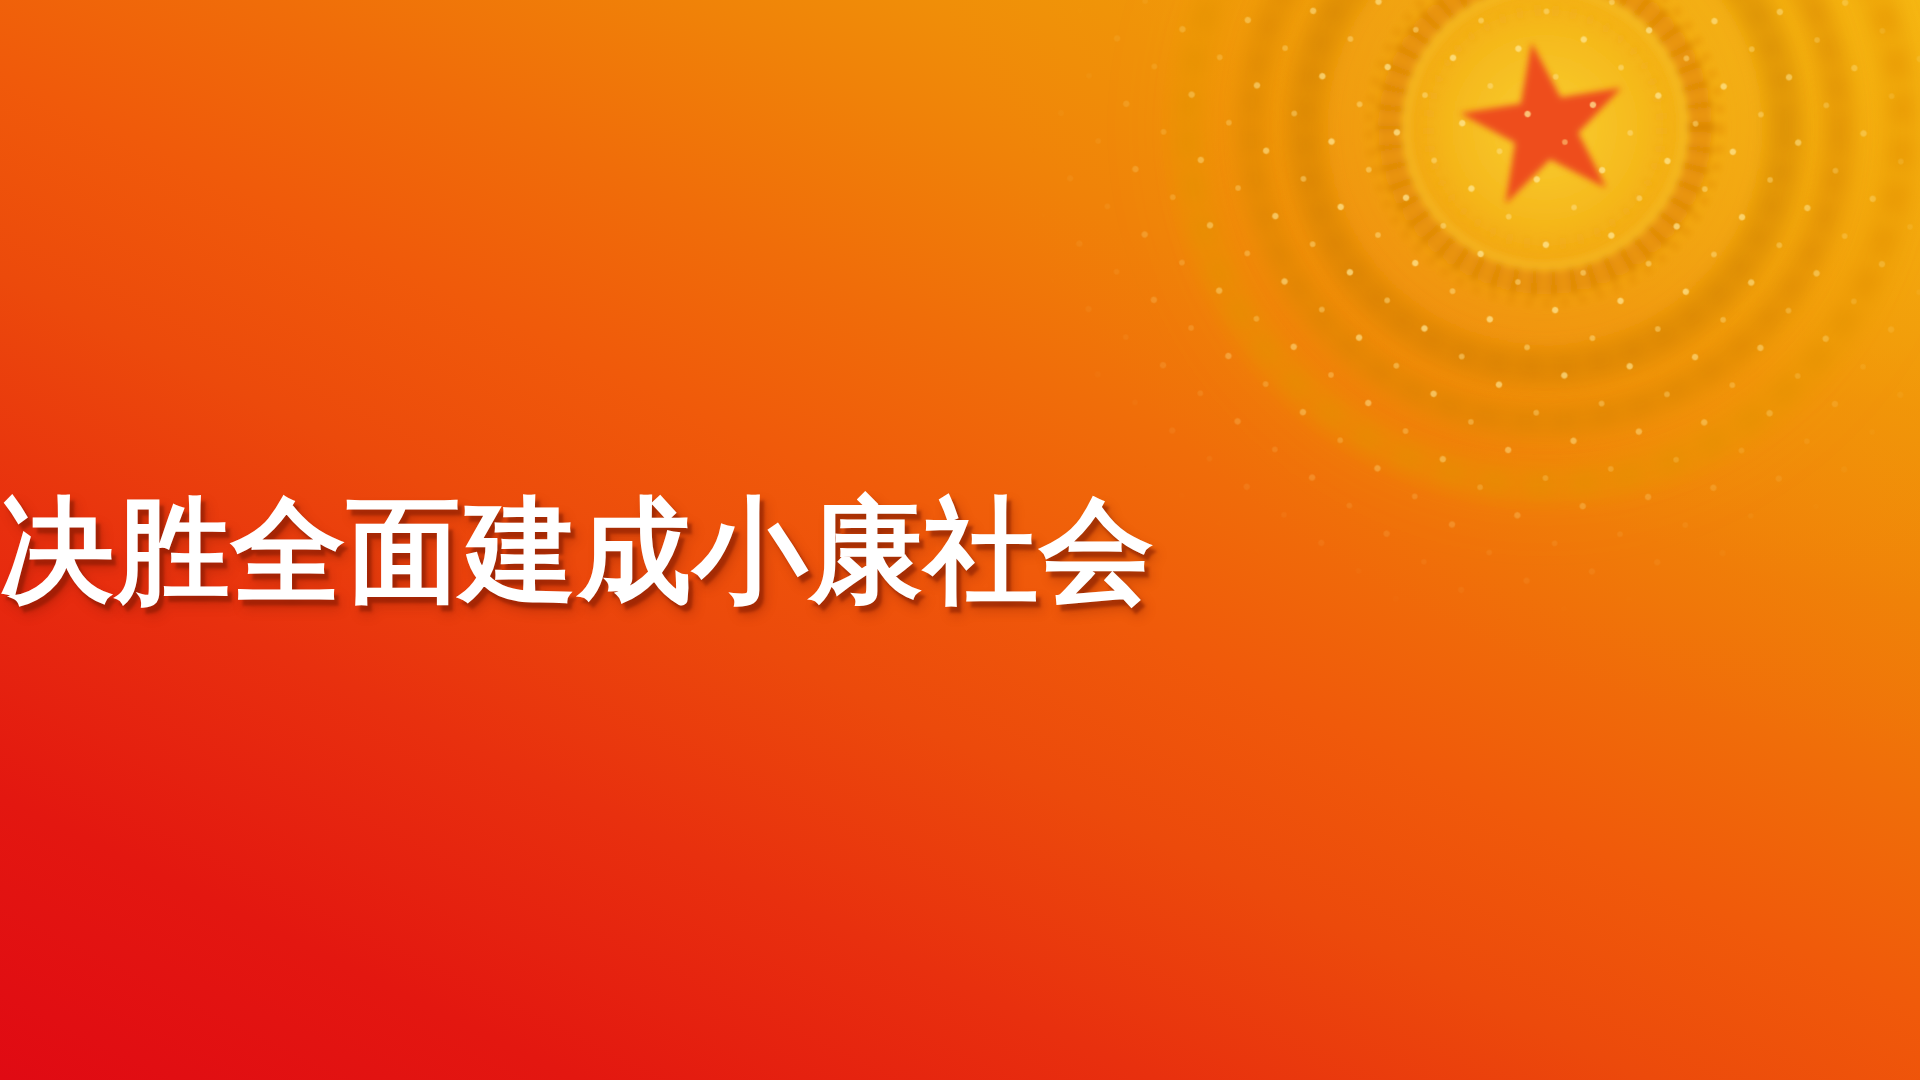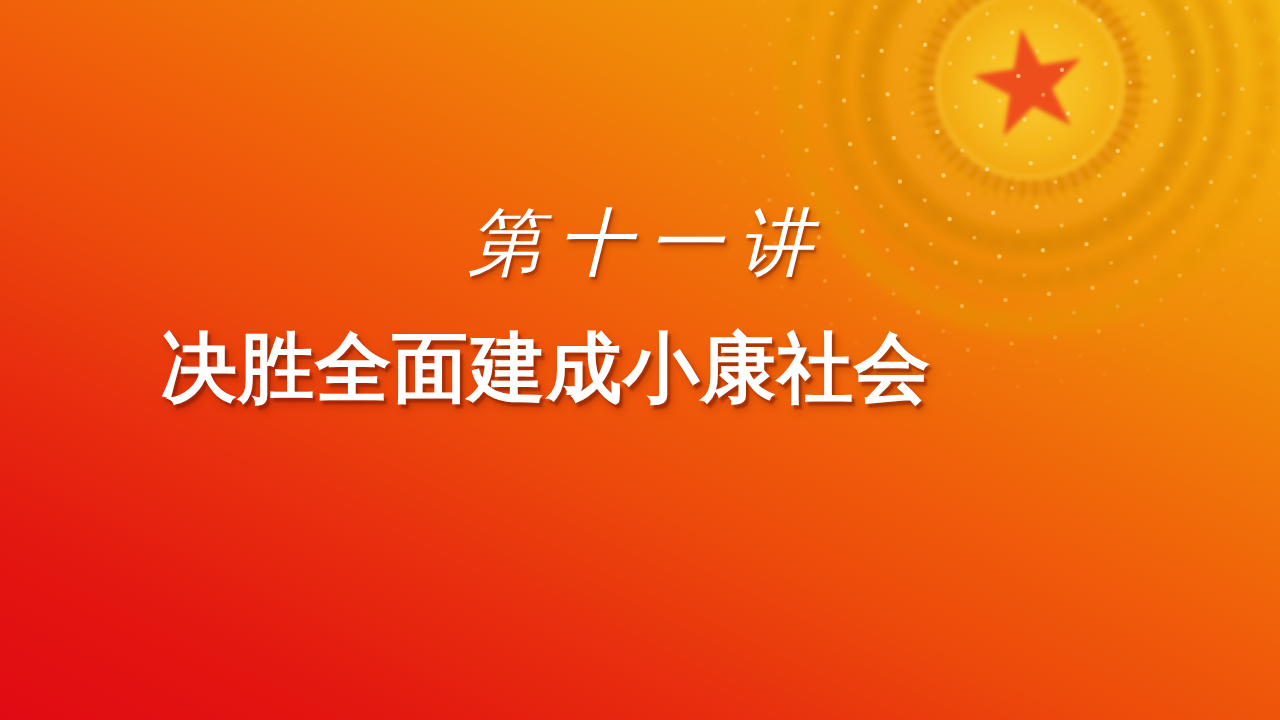--- a/index.html
+++ b/index.html
@@ -92,32 +92,30 @@
     text-shadow:
        2px 3px 2px rgba(120,24,0,0.45),
        3px 5px 6px rgba(120,24,0,0.28);
     white-space: nowrap;
   }
   #subtitle {
     position: absolute;
     left: 0;
     top: 320px;
     width: 1012px;
-    text-align: center;
     color: #FFFFFF;
     font-size: 76px;
     line-height: 96px;
     font-weight: 700;
     letter-spacing: 1px;
     font-family: "Liberation Serif", "DejaVu Serif", serif;
     text-shadow:
        3px 4px 2px rgba(120,22,0,0.50),
        4px 6px 8px rgba(120,22,0,0.30);
     white-space: nowrap;
-    padding-left: 40px;
   }
 </style>
 </head>
 <body>
 
 <div id="slide">
 
   <div id="ornament">
     <svg viewBox="0 0 600 600" xmlns="http://www.w3.org/2000/svg" aria-hidden="true">
       <defs>
@@ -185,17 +183,16 @@
                    L0,21.0 L-33.3,45.3 L-20.9,6.8 L-53.2,-17.8 L-13.2,-17.8 Z" fill="#E8461A" opacity="0.35"></path>
         </g>
 
       </g>
     </svg>
   </div>
 
   <div id="dotfield"></div>
 
   <div id="textblock">
-    <div id="title">第十一讲</div>
     <div id="subtitle">决胜全面建成小康社会</div>
   </div>
 
 </div>
 
 </body></html>

